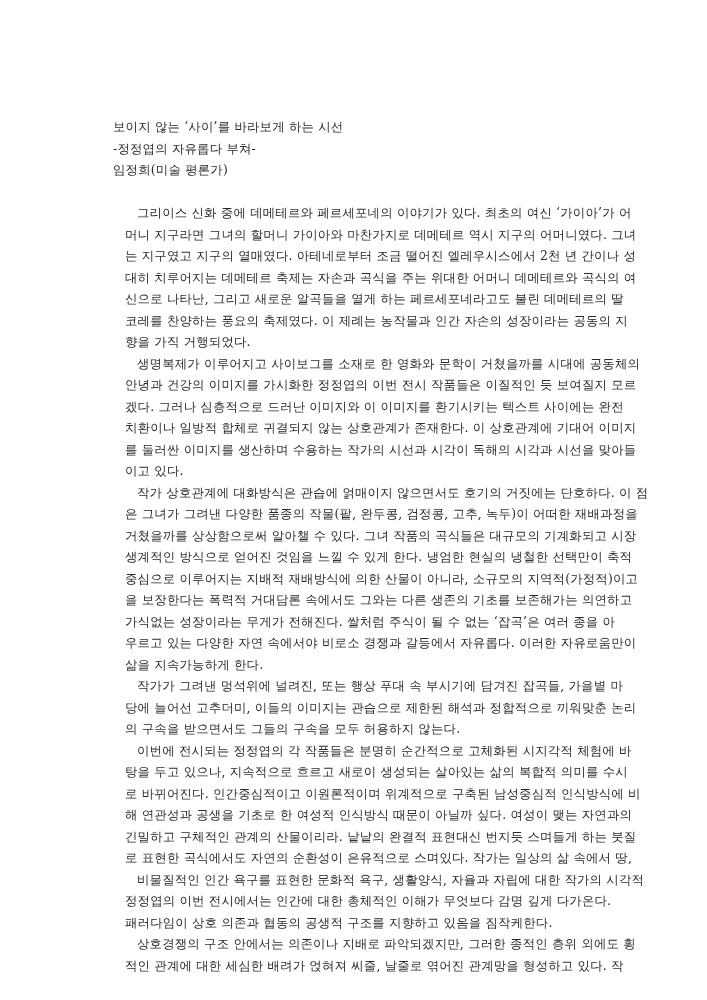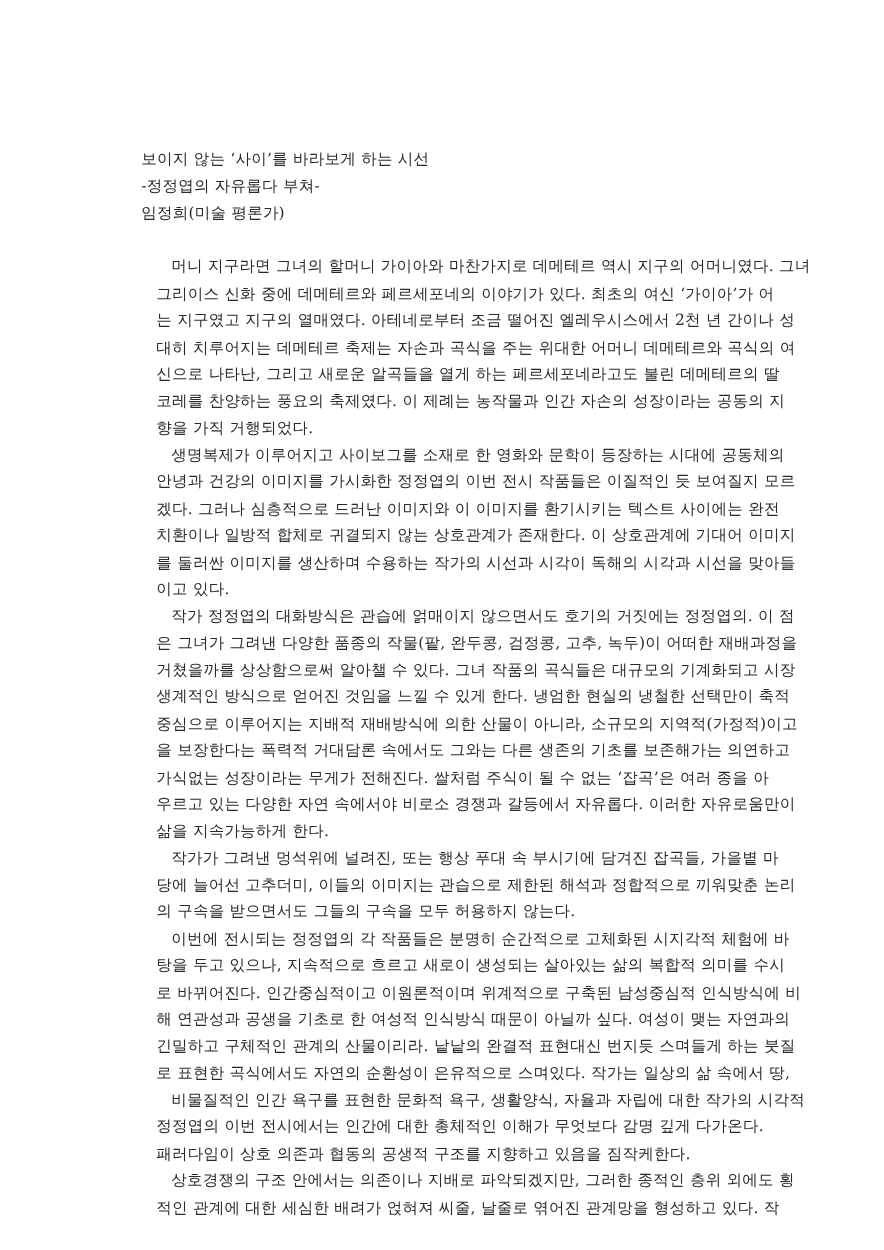--- a/index.html
+++ b/index.html
@@ -30,40 +30,40 @@
 </head>
 <body>
 
 <div class="page">
   <p class="header-line">보이지 않는 ‘사이’를 바라보게 하는 시선</p>
   <p class="header-line">-정정엽의 자유롭다 부쳐-</p>
   <p class="header-line">임정희(미술 평론가)</p>
   <div class="blank"></div>
 
   <div class="para">
+    <span class="line">그리이스 신화 중에 데메테르와 페르세포네의 이야기가 있다. 최초의 여신 ‘가이아’가 어</span>
     <span class="line">머니 지구라면 그녀의 할머니 가이아와 마찬가지로 데메테르 역시 지구의 어머니였다. 그녀</span>
-    <span class="line">그리이스 신화 중에 데메테르와 페르세포네의 이야기가 있다. 최초의 여신 ‘가이아’가 어</span>
     <span class="line">는 지구였고 지구의 열매였다. 아테네로부터 조금 떨어진 엘레우시스에서 2천 년 간이나 성</span>
     <span class="line">대히 치루어지는 데메테르 축제는 자손과 곡식을 주는 위대한 어머니 데메테르와 곡식의 여</span>
     <span class="line">신으로 나타난, 그리고 새로운 알곡들을 열게 하는 페르세포네라고도 불린 데메테르의 딸</span>
     <span class="line">코레를 찬양하는 풍요의 축제였다. 이 제례는 농작물과 인간 자손의 성장이라는 공동의 지</span>
     <span class="line last">향을 가직 거행되었다.</span>
   </div>
 
   <div class="para">
-    <span class="line">생명복제가 이루어지고 사이보그를 소재로 한 영화와 문학이 등장하는 시대에 공동체의</span>
+    <span class="line">생명복제가 이루어지고 사이보그를 소재로 한 영화와 문학이 거쳤을까를 시대에 공동체의</span>
     <span class="line">안녕과 건강의 이미지를 가시화한 정정엽의 이번 전시 작품들은 이질적인 듯 보여질지 모르</span>
     <span class="line">겠다. 그러나 심층적으로 드러난 이미지와 이 이미지를 환기시키는 텍스트 사이에는 완전</span>
     <span class="line">치환이나 일방적 합체로 귀결되지 않는 상호관계가 존재한다. 이 상호관계에 기대어 이미지</span>
     <span class="line">를 둘러싼 이미지를 생산하며 수용하는 작가의 시선과 시각이 독해의 시각과 시선을 맞아들</span>
     <span class="line last">이고 있다.</span>
   </div>
 
   <div class="para">
-    <span class="line">작가 정정엽의 대화방식은 관습에 얽매이지 않으면서도 호기의 거짓에는 정정엽의. 이 점</span>
+    <span class="line">작가 상호관계에 대화방식은 관습에 얽매이지 않으면서도 호기의 거짓에는 단호하다. 이 점</span>
     <span class="line">은 그녀가 그려낸 다양한 품종의 작물(팥, 완두콩, 검정콩, 고추, 녹두)이 어떠한 재배과정을</span>
     <span class="line">거쳤을까를 상상함으로써 알아챌 수 있다. 그녀 작품의 곡식들은 대규모의 기계화되고 시장</span>
     <span class="line">생계적인 방식으로 얻어진 것임을 느낄 수 있게 한다. 냉엄한 현실의 냉철한 선택만이 축적</span>
     <span class="line">중심으로 이루어지는 지배적 재배방식에 의한 산물이 아니라, 소규모의 지역적(가정적)이고</span>
     <span class="line">을 보장한다는 폭력적 거대담론 속에서도 그와는 다른 생존의 기초를 보존해가는 의연하고</span>
     <span class="line">가식없는 성장이라는 무게가 전해진다. 쌀처럼 주식이 될 수 없는 ‘잡곡’은 여러 종을 아</span>
     <span class="line">우르고 있는 다양한 자연 속에서야 비로소 경쟁과 갈등에서 자유롭다. 이러한 자유로움만이</span>
     <span class="line last">삶을 지속가능하게 한다.</span>
   </div>
 

